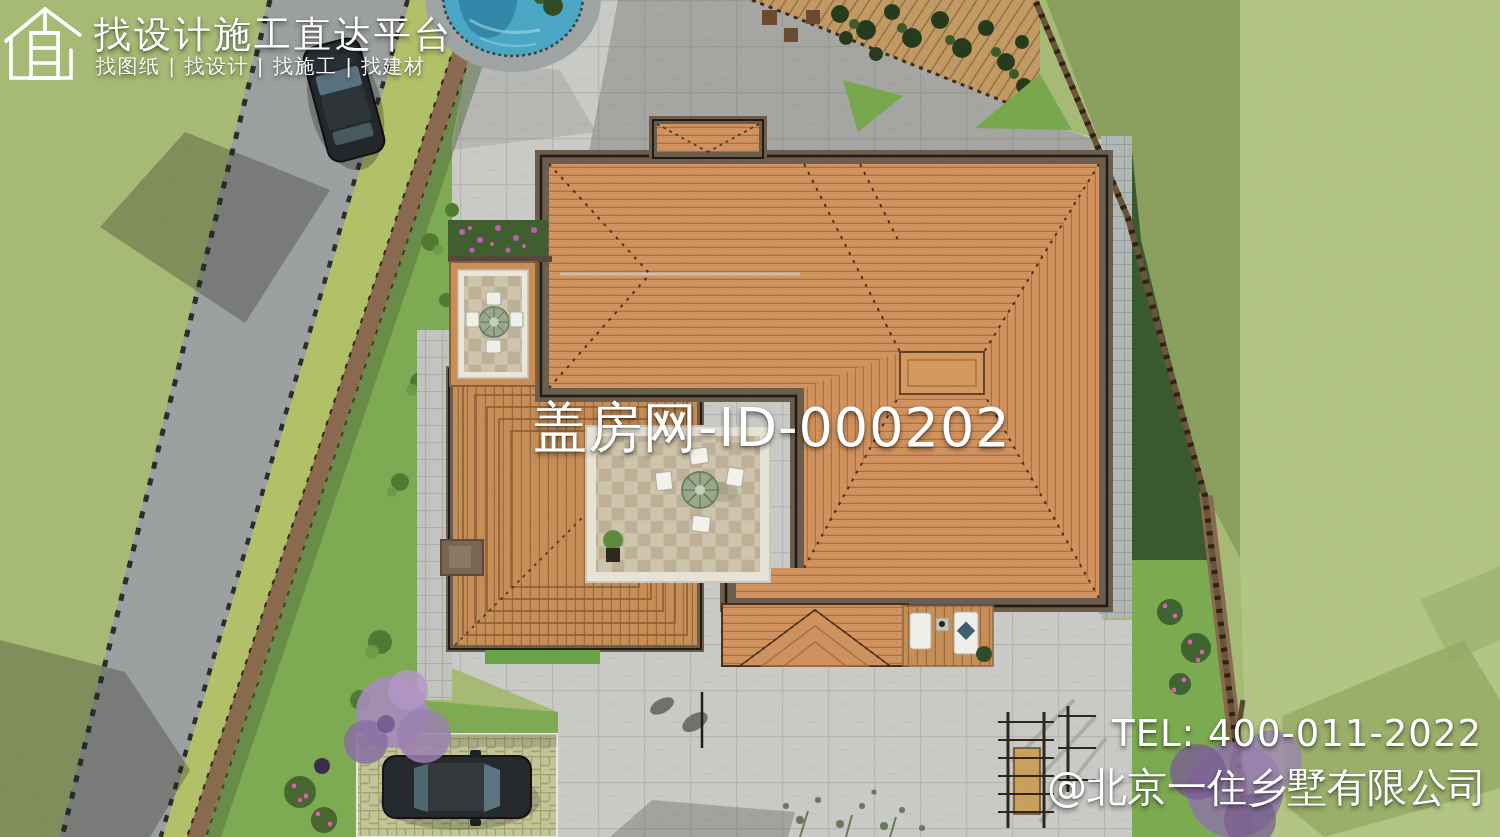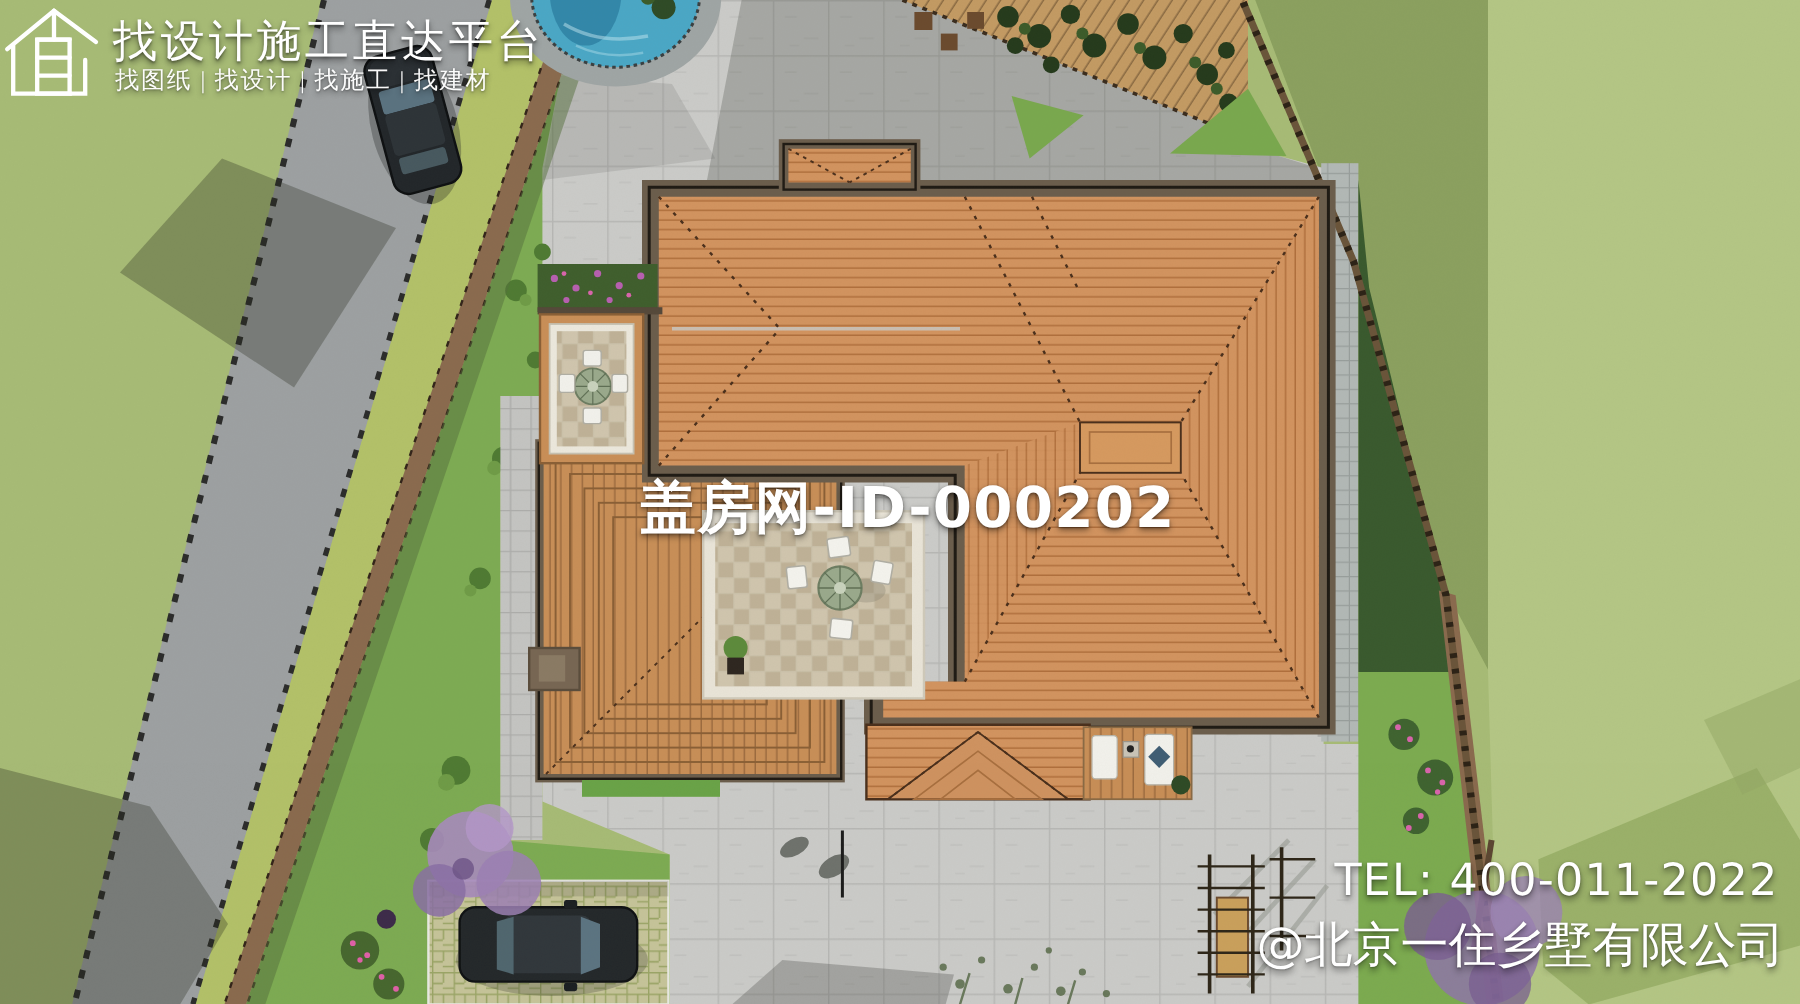--- a/index.html
+++ b/index.html
@@ -2,22 +2,22 @@
 <html><head>
 <meta charset="utf-8">
 <style>
   html,body{margin:0;padding:0;background:#222;}
   .scene{position:relative;width:1500px;height:837px;overflow:hidden;
          font-family:"DejaVu Sans","Liberation Sans",sans-serif;background:#4d7c0f;}
   .scene svg{position:absolute;left:0;top:0;display:block;}
   .wm{position:absolute;color:#fff;white-space:nowrap;
       text-shadow:0 3px 5px rgba(0,0,0,.45), 0 1px 2px rgba(0,0,0,.35);}
   .logo-title{left:94px;top:10px;font-size:37px;font-weight:500;letter-spacing:3px;}
-  .logo-sub{left:96px;top:53px;font-size:20px;font-weight:400;letter-spacing:1.5px;opacity:.97;font-family:Liberation Serif, serif;}
-  .wm-center{left:533px;top:392px;font-size:47px;font-weight:700;letter-spacing:1px;}
+  .logo-sub{left:96px;top:53px;font-size:20px;font-weight:400;letter-spacing:1.5px;opacity:.97;}
+  .wm-center{left:533px;top:392px;font-size:54px;font-weight:400;letter-spacing:1px;}
   .wm-tel{right:18px;top:712px;font-size:37px;font-weight:500;letter-spacing:1px;}
   .wm-co{right:13px;top:760px;font-size:40px;font-weight:500;}
   .logo-icon{position:absolute;left:10px;top:4px;width:84px;height:88px;}
 </style>
 </head>
 <body>
 
 <div class="scene">
 
 <svg width="1500" height="837" viewBox="0 0 1500 837">

